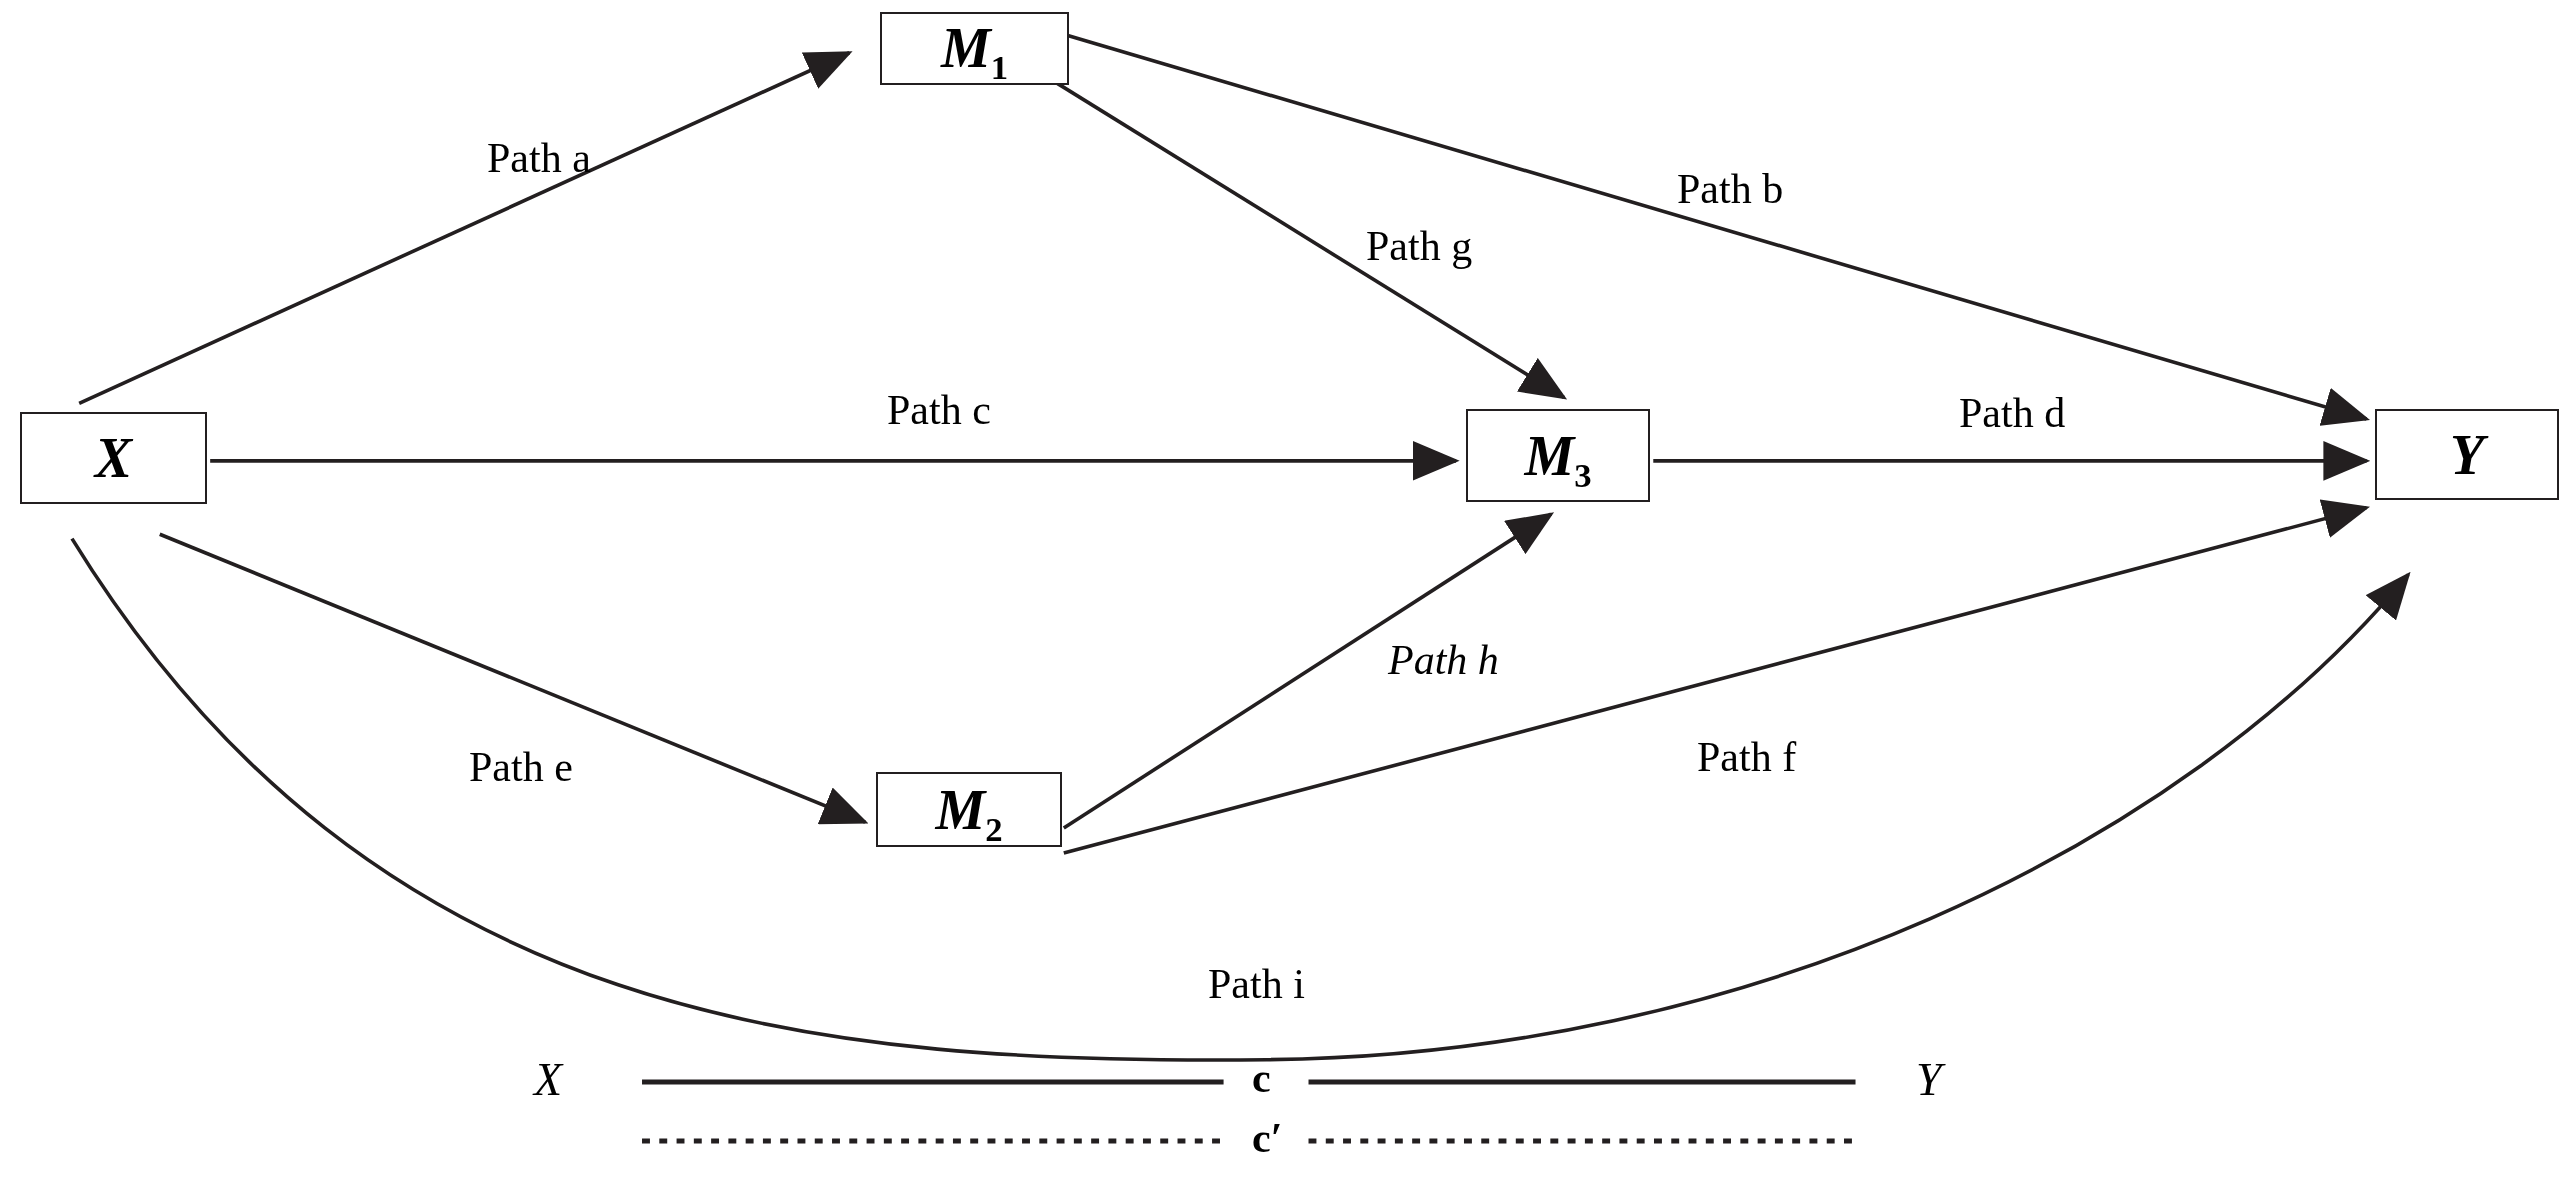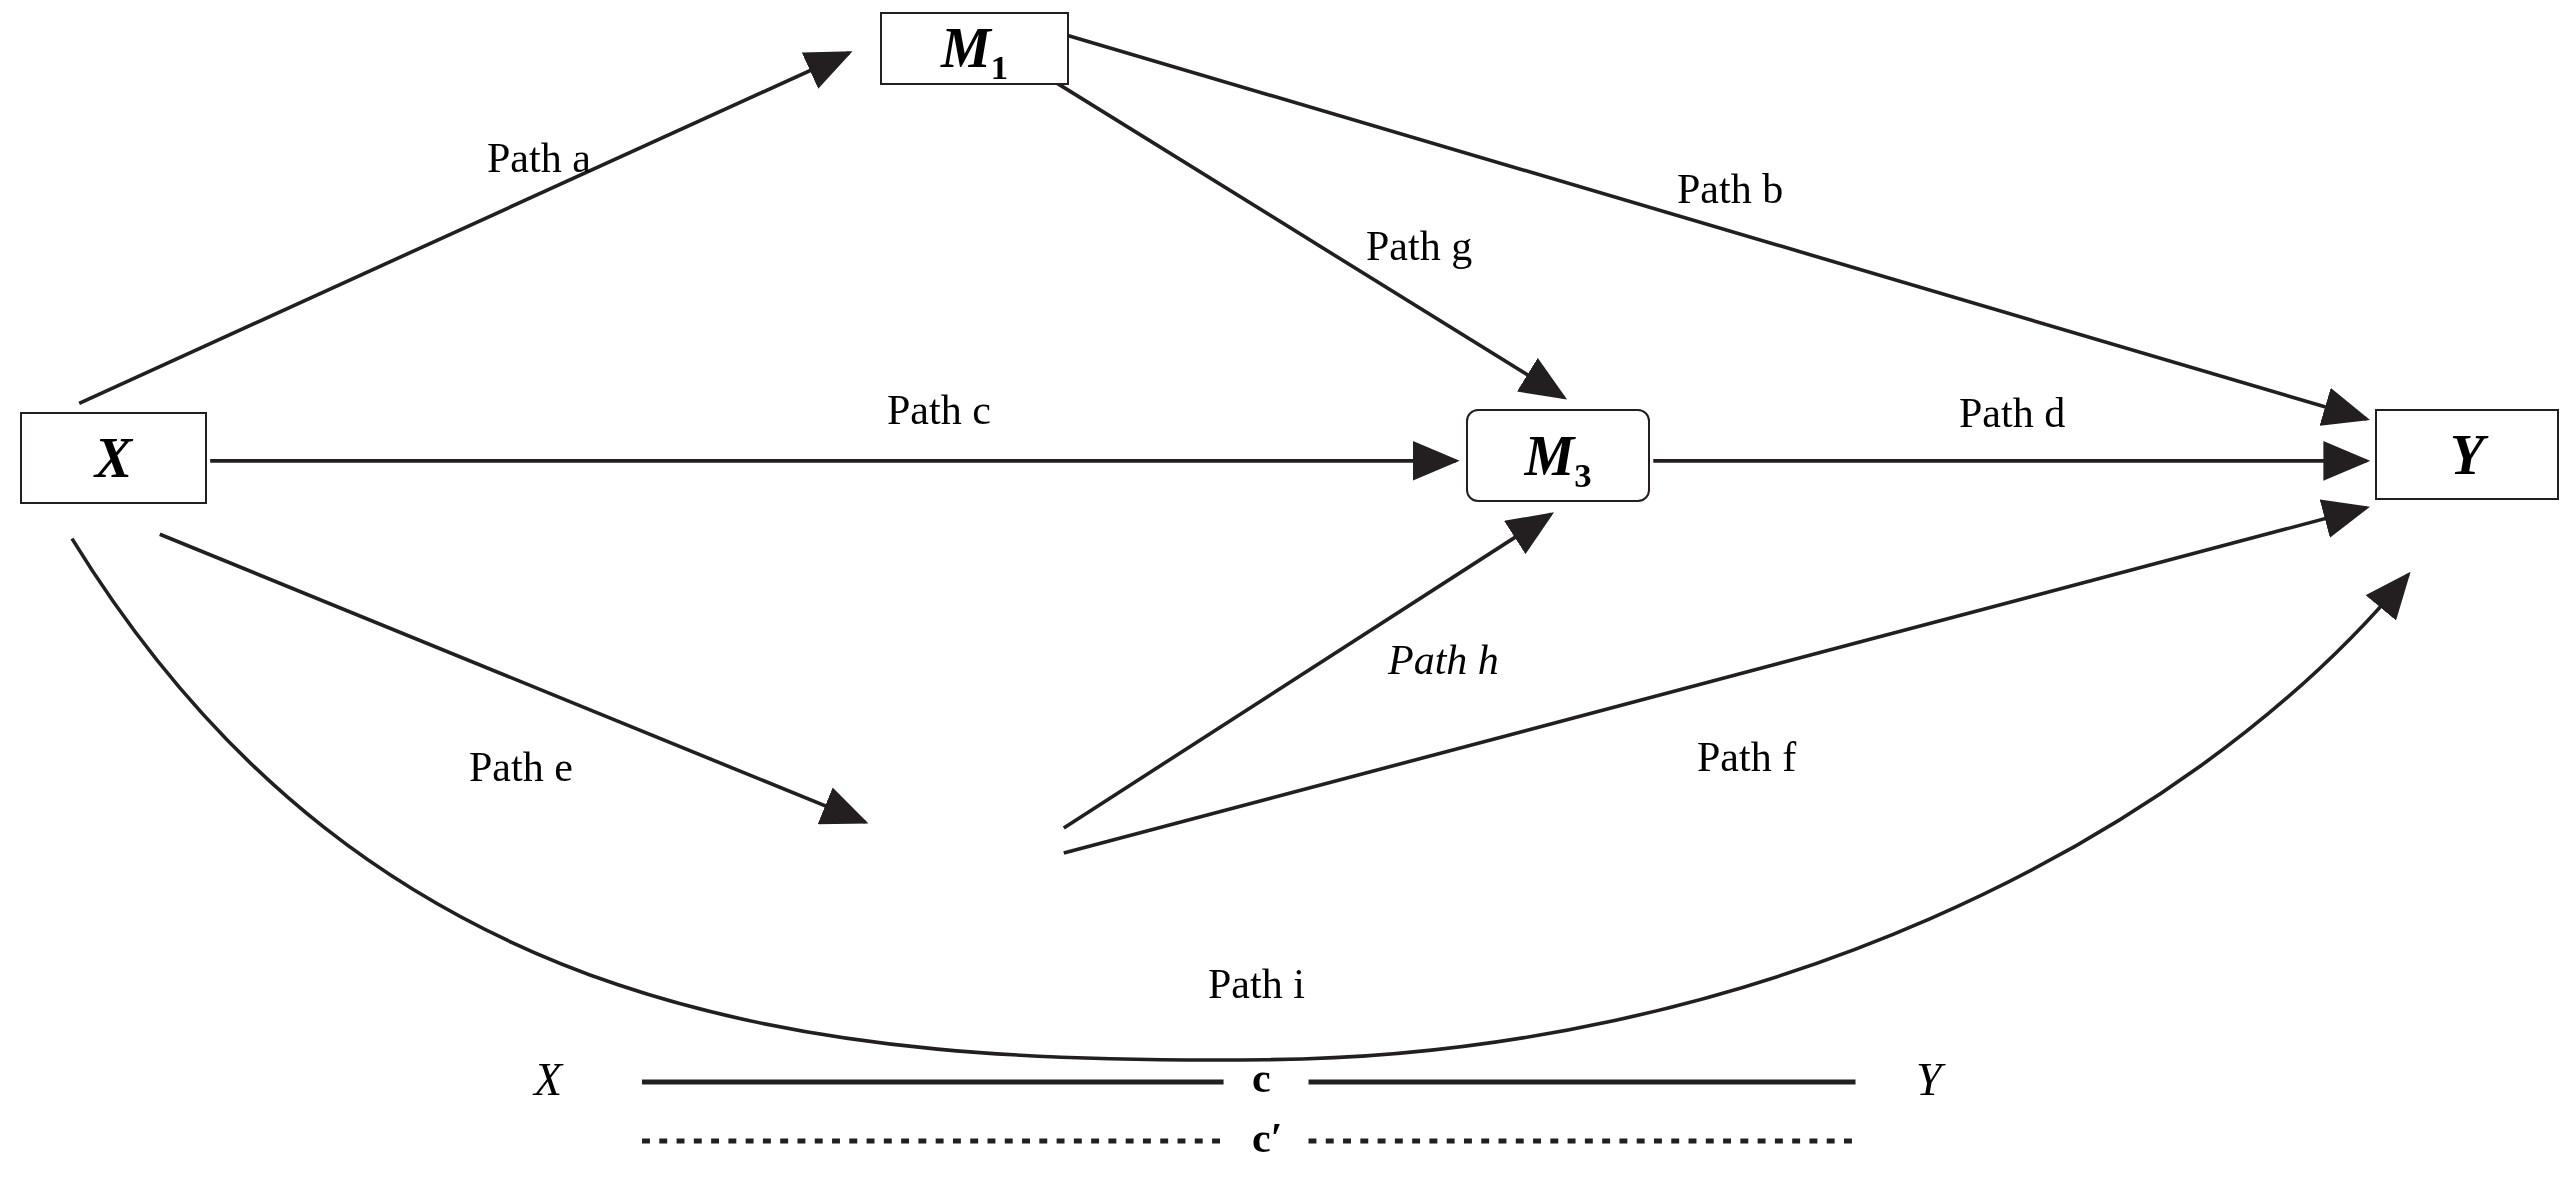--- a/index.html
+++ b/index.html
@@ -119,22 +119,27 @@
   <div class="node-box" style="left:20px; top:412px; width:187px; height:92px;">
     <span class="node-label">X</span>
   </div>
 
   <div class="node-box" style="left:860px; top:11.5px; width:189px; height:73px;margin-left:20px;">
     <span class="node-label">
       <span>M</span><sub>1</sub>
     </span>
   </div>
 
+  <div class="node-box" style="left:876px; top:772px; width:186px; height:75px;">
+    <span class="node-label">
+      <span>M</span><sub>2</sub>
+    </span>
+  </div>
 
-  <div class="node-box" style="left:1466px; top:409px; width:184px; height:93px;border-radius:12px;">
+  <div class="node-box" style="left:1466px; top:409px; width:184px; height:93px;">
     <span class="node-label">
       <span>M</span><sub>3</sub>
     </span>
   </div>
 
   <div class="node-box" style="left:2375px; top:409px; width:184px; height:91px;">
     <span class="node-label">Y</span>
   </div>
 
   <div class="path-label" style="left:471px; top:137px;margin-left:16px;">Path a</div>

